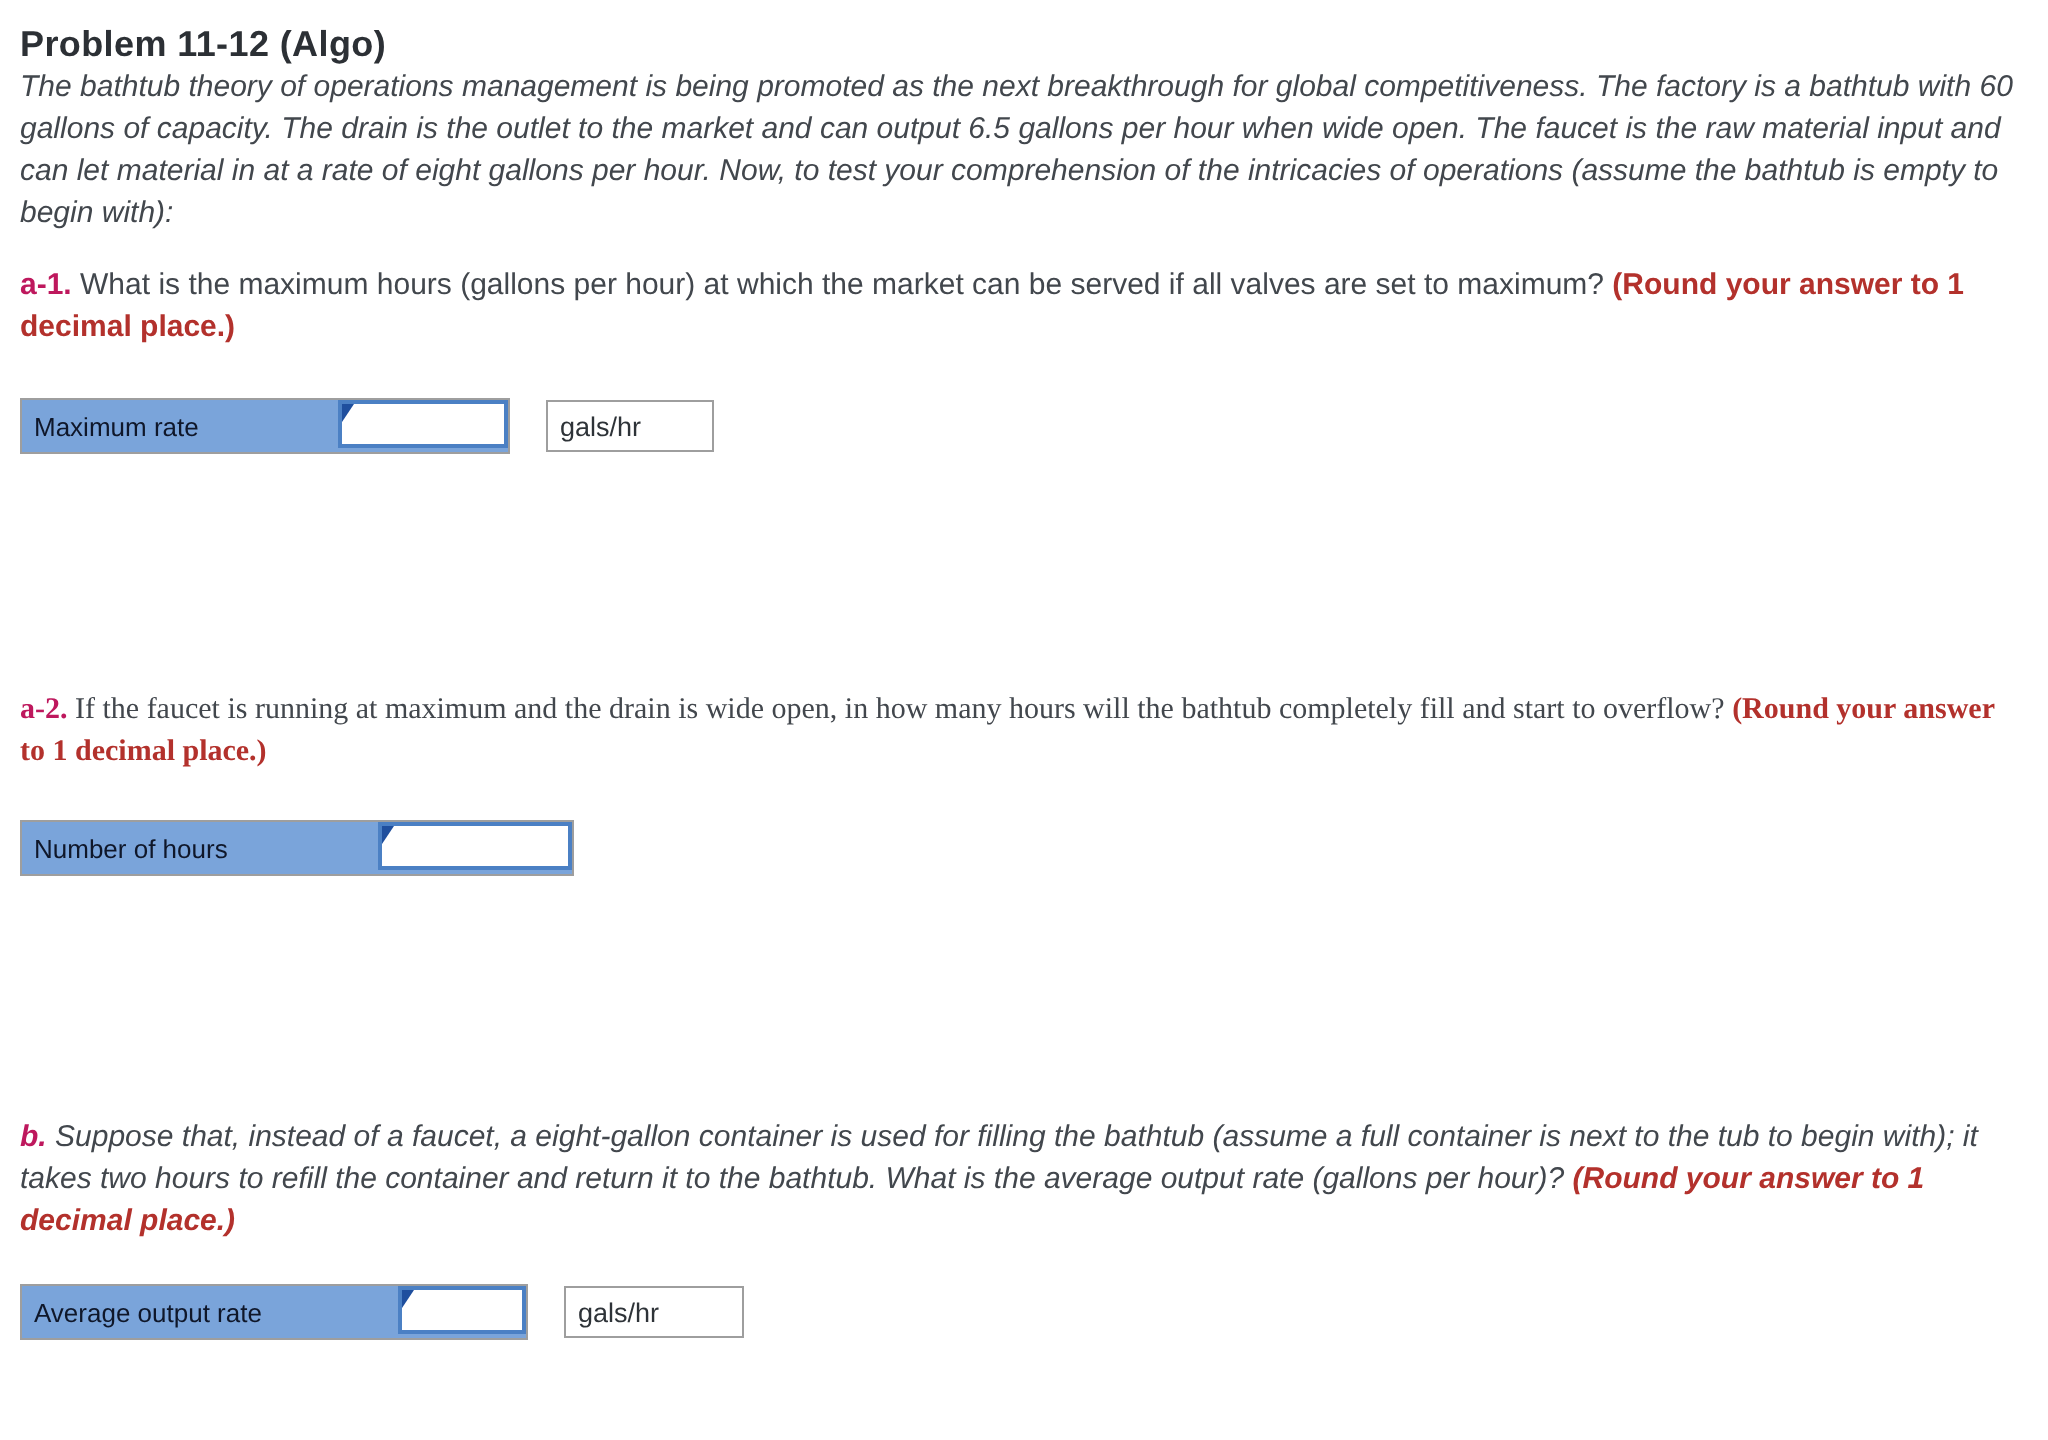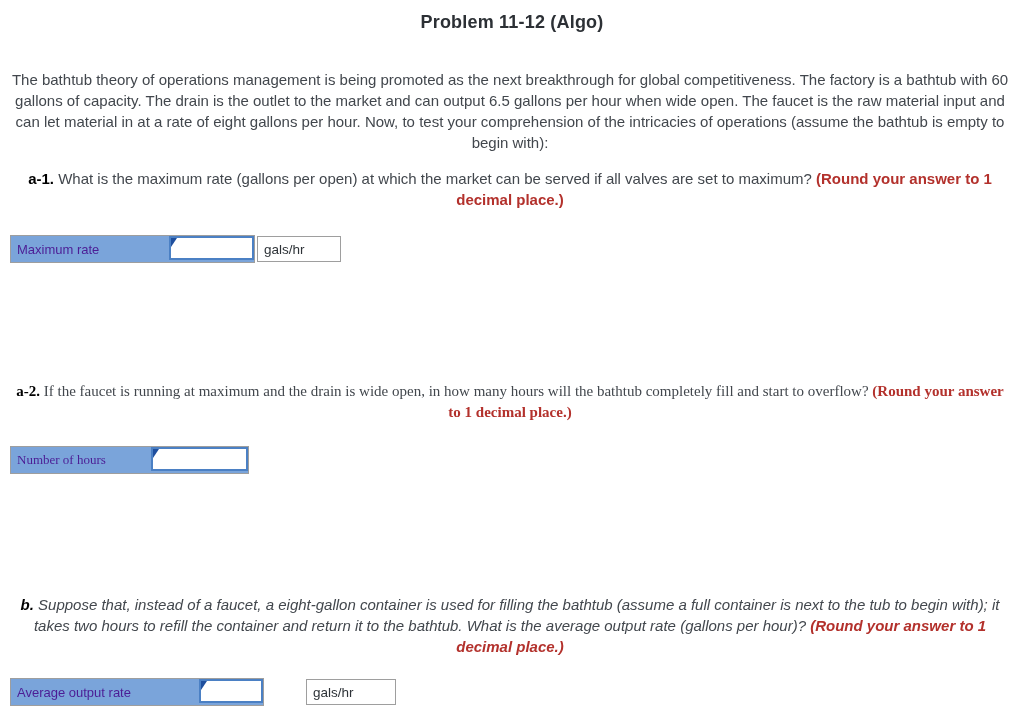--- a/index.html
+++ b/index.html
@@ -1,72 +1,72 @@
 <!DOCTYPE html>
 <html><head>
 <meta charset="utf-8">
 <style>
-  * { margin: 0; padding: 0; box-sizing: border-box; text-align: center; }
+  * { margin: 0; padding: 0; box-sizing: border-box; }
   html, body {
     width: 1024px; height: 720px;
     background: #ffffff;
     font-family: "Liberation Sans", sans-serif;
     color: #42474d;
     overflow: hidden;
   }
   .page { padding: 10px 10px 0 10px; width: 1024px; }
 
   .title {
     font-size: 18px;
     font-weight: bold;
     color: #2c3035;
     letter-spacing: 0.2px;
     margin-top: 2px;
   }
 
   .intro {
-    margin-top: 36px;
     font-size: 15px;
     line-height: 21px;
     width: 1000px;
+    font-style: italic;
   }
 
   .question {
     font-size: 15px;
     line-height: 21px;
     width: 1000px;
   }
   .q-a1 { margin-top: 15px; }
   .q-a2 { margin-top: 118px; font-family: Liberation Serif, serif; }
   .q-b  { margin-top: 120px; font-style: italic; }
 
-  .prefix { font-weight: bold; color: #000000; }
+  .prefix { font-weight: bold; color: #be185d; }
   .note   { font-weight: bold; color: #b3312c; }
 
   .answer-row { display: flex; align-items: flex-start; }
   .row-1 { margin-top: 25px; }
   .row-2 { margin-top: 23px; }
-  .row-3 { margin-top: 21px; gap: 40px; }
+  .row-3 { margin-top: 21px; }
 
   .answer-table {
     display: flex;
     border: 1px solid #9e9e9e;
     height: 28px;
   }
   .label-cell {
     background: #7aa4da;
     display: flex;
     align-items: center;
     padding-left: 6px;
     font-size: 13px;
-    color: #4c1d95;
+    color: #0f172a;
     height: 100%;
   }
   .w-label-1 { width: 158px; }
-  .w-label-2 { width: 140px; font-family: Liberation Serif, serif; }
+  .w-label-2 { width: 178px; }
   .w-label-3 { width: 188px; }
 
   .input-cell {
     background: #7aa4da;
     position: relative;
     height: 100%;
   }
   .w-input-1 { width: 85px; }
   .w-input-2 { width: 97px; }
   .w-input-3 { width: 64px; }
@@ -90,42 +90,42 @@
     width: 6px; height: 9px;
     background: #1f4f9e;
     clip-path: polygon(0 0, 100% 0, 0 100%);
     z-index: 2;
     pointer-events: none;
   }
 
   .unit-cell {
     border: 1px solid #9e9e9e;
     height: 26px;
-    margin-left: 2px;
+    margin-left: 18px;
     margin-top: 1px;
     display: flex;
     align-items: center;
     padding-left: 6px;
     font-size: 13.5px;
     color: #2e3338;
     background: #ffffff;
   }
   .w-unit-1 { width: 84px; }
   .w-unit-3 { width: 90px; }
 </style>
 </head>
 <body>
 
 <div class="page">
 
   <div class="title">Problem 11-12 (Algo)</div>
 
   <p class="intro">The bathtub theory of operations management is being promoted as the next breakthrough for global competitiveness. The factory is a bathtub with 60 gallons of capacity. The drain is the outlet to the market and can output 6.5 gallons per hour when wide open. The faucet is the raw material input and can let material in at a rate of eight gallons per hour. Now, to test your comprehension of the intricacies of operations (assume the bathtub is empty to begin with):</p>
 
-  <p class="question q-a1"><span class="prefix">a-1.</span><span> What is the maximum rate (gallons per open) at which the market can be served if all valves are set to maximum? </span><span class="note">(Round your answer to 1 decimal place.)</span></p>
+  <p class="question q-a1"><span class="prefix">a-1.</span><span> What is the maximum hours (gallons per hour) at which the market can be served if all valves are set to maximum? </span><span class="note">(Round your answer to 1 decimal place.)</span></p>
 
   <div class="answer-row row-1">
     <div class="answer-table">
       <div class="label-cell w-label-1">Maximum rate</div>
       <div class="input-cell w-input-1">
         <span class="marker"></span>
         <input class="answer-input" type="text" value="" style="">
       </div>
     </div>
     <div class="unit-cell w-unit-1">gals/hr</div>

